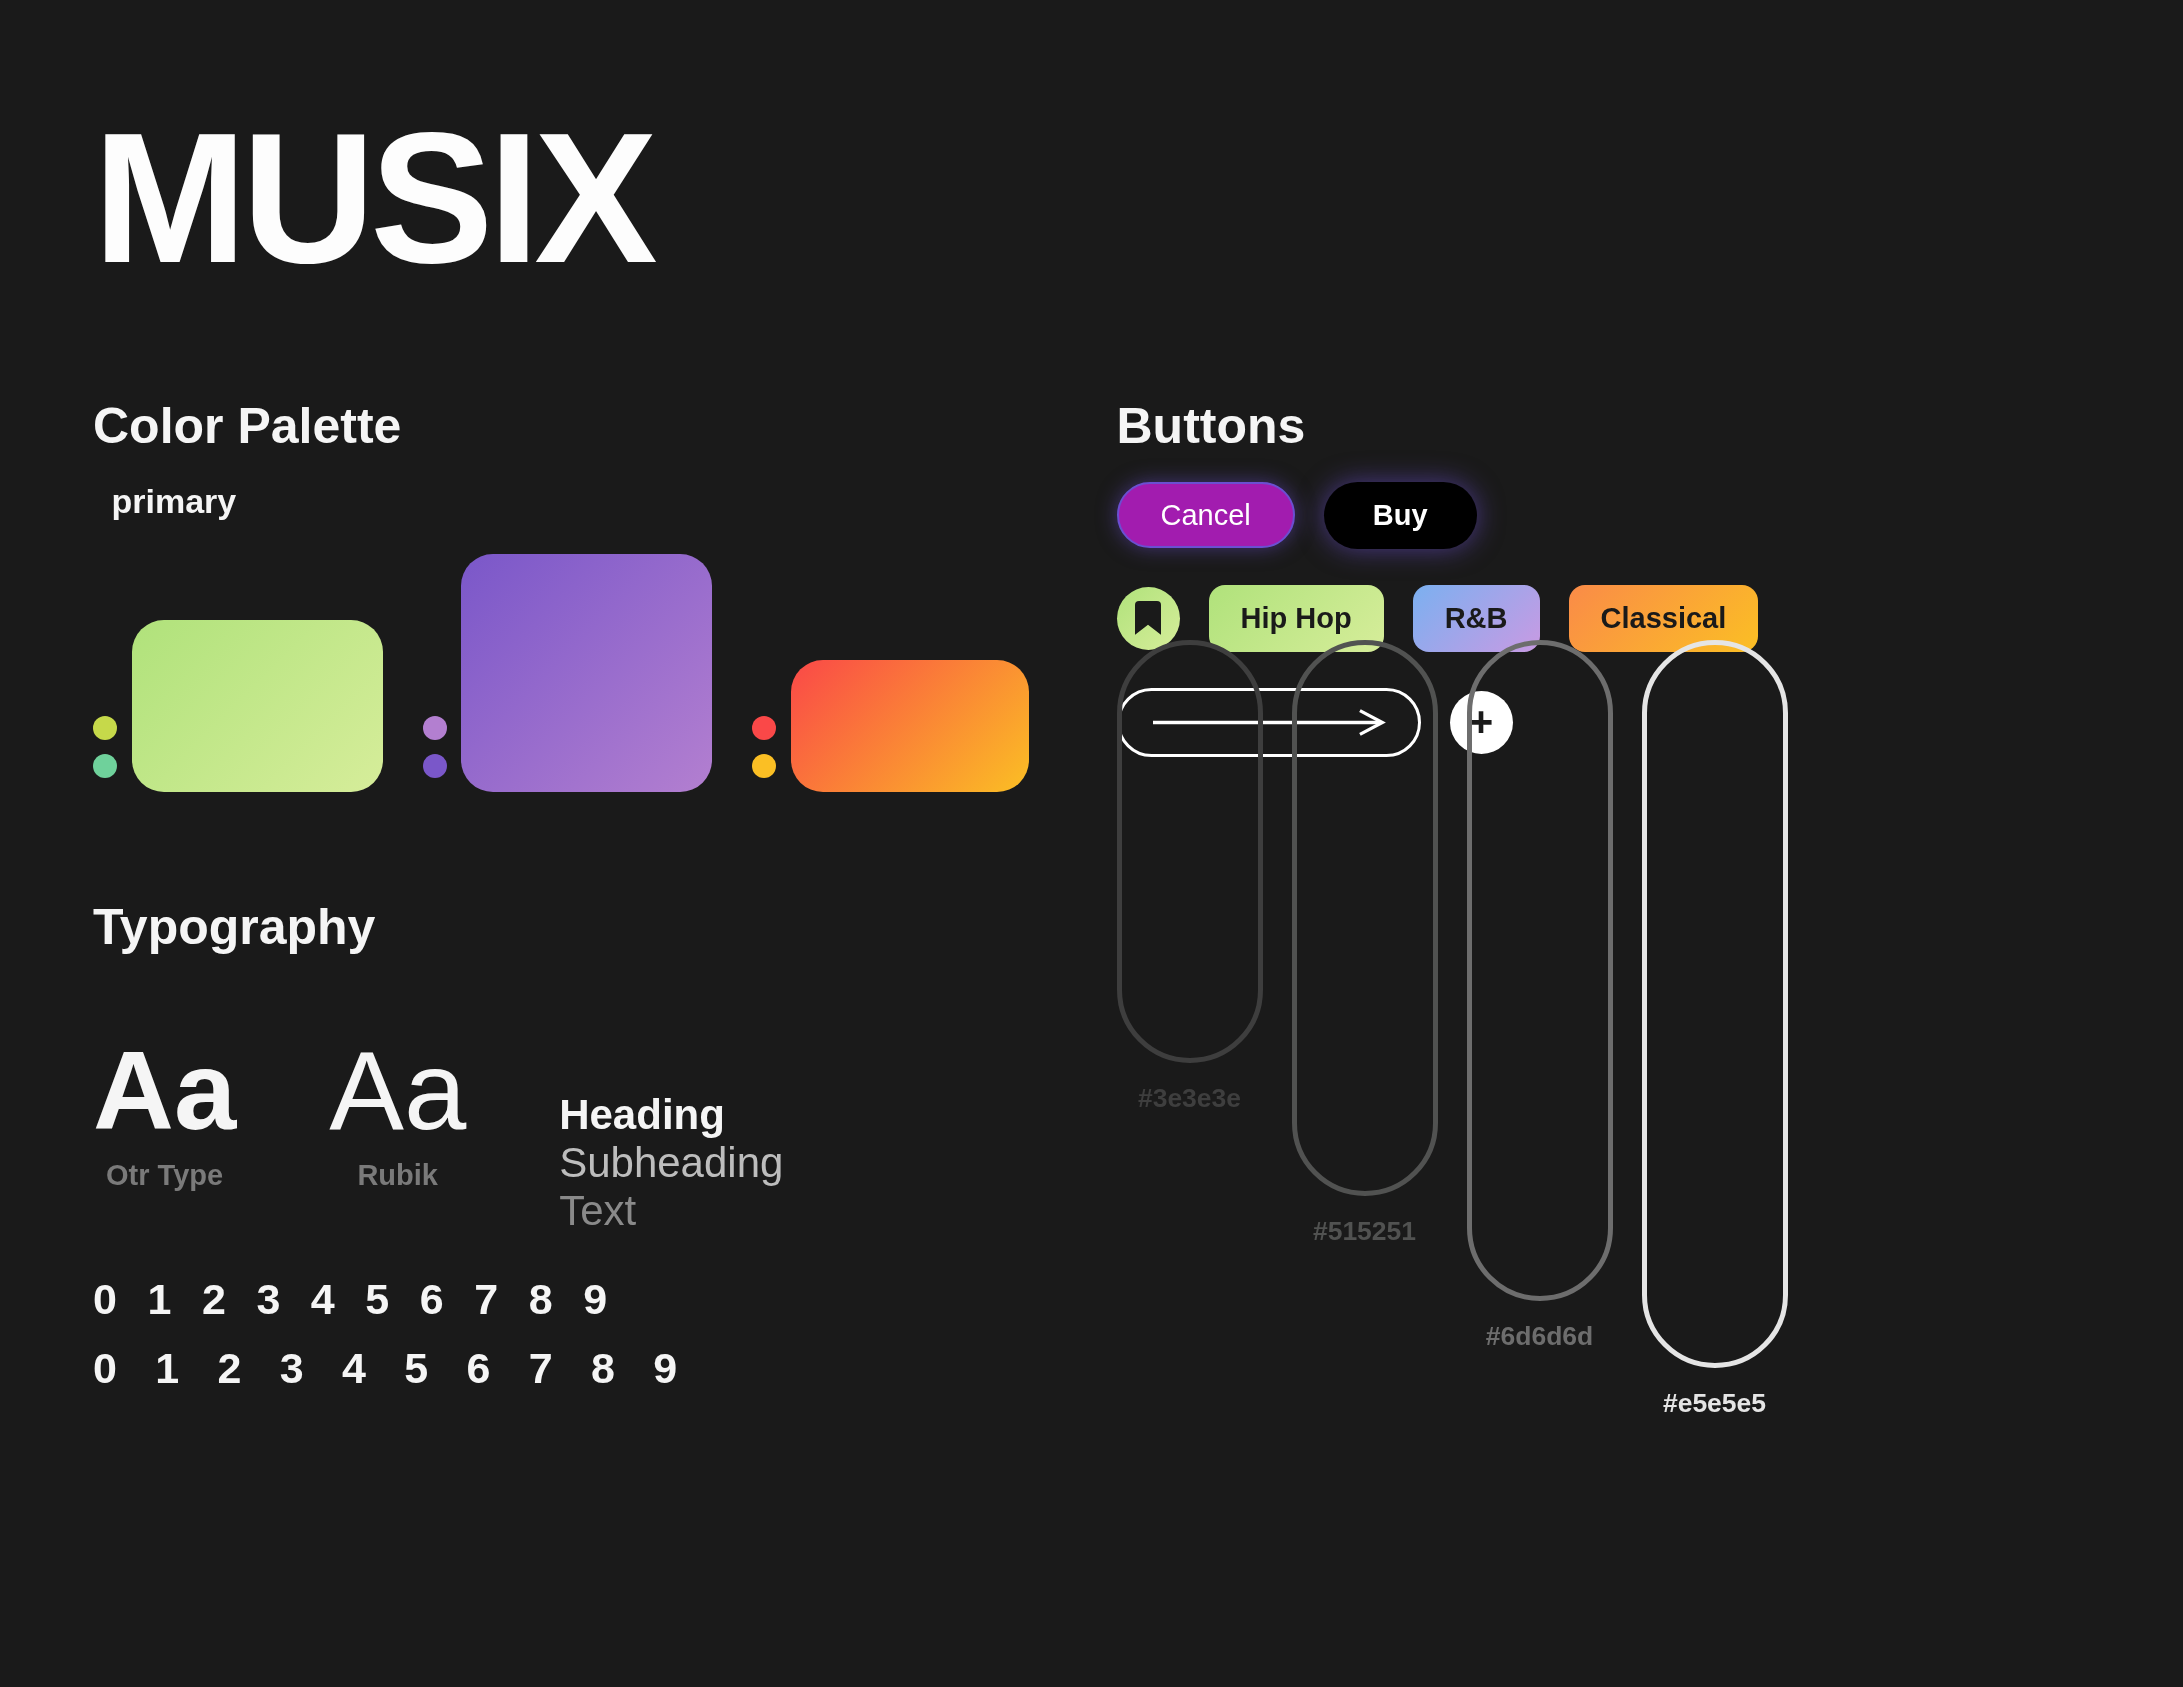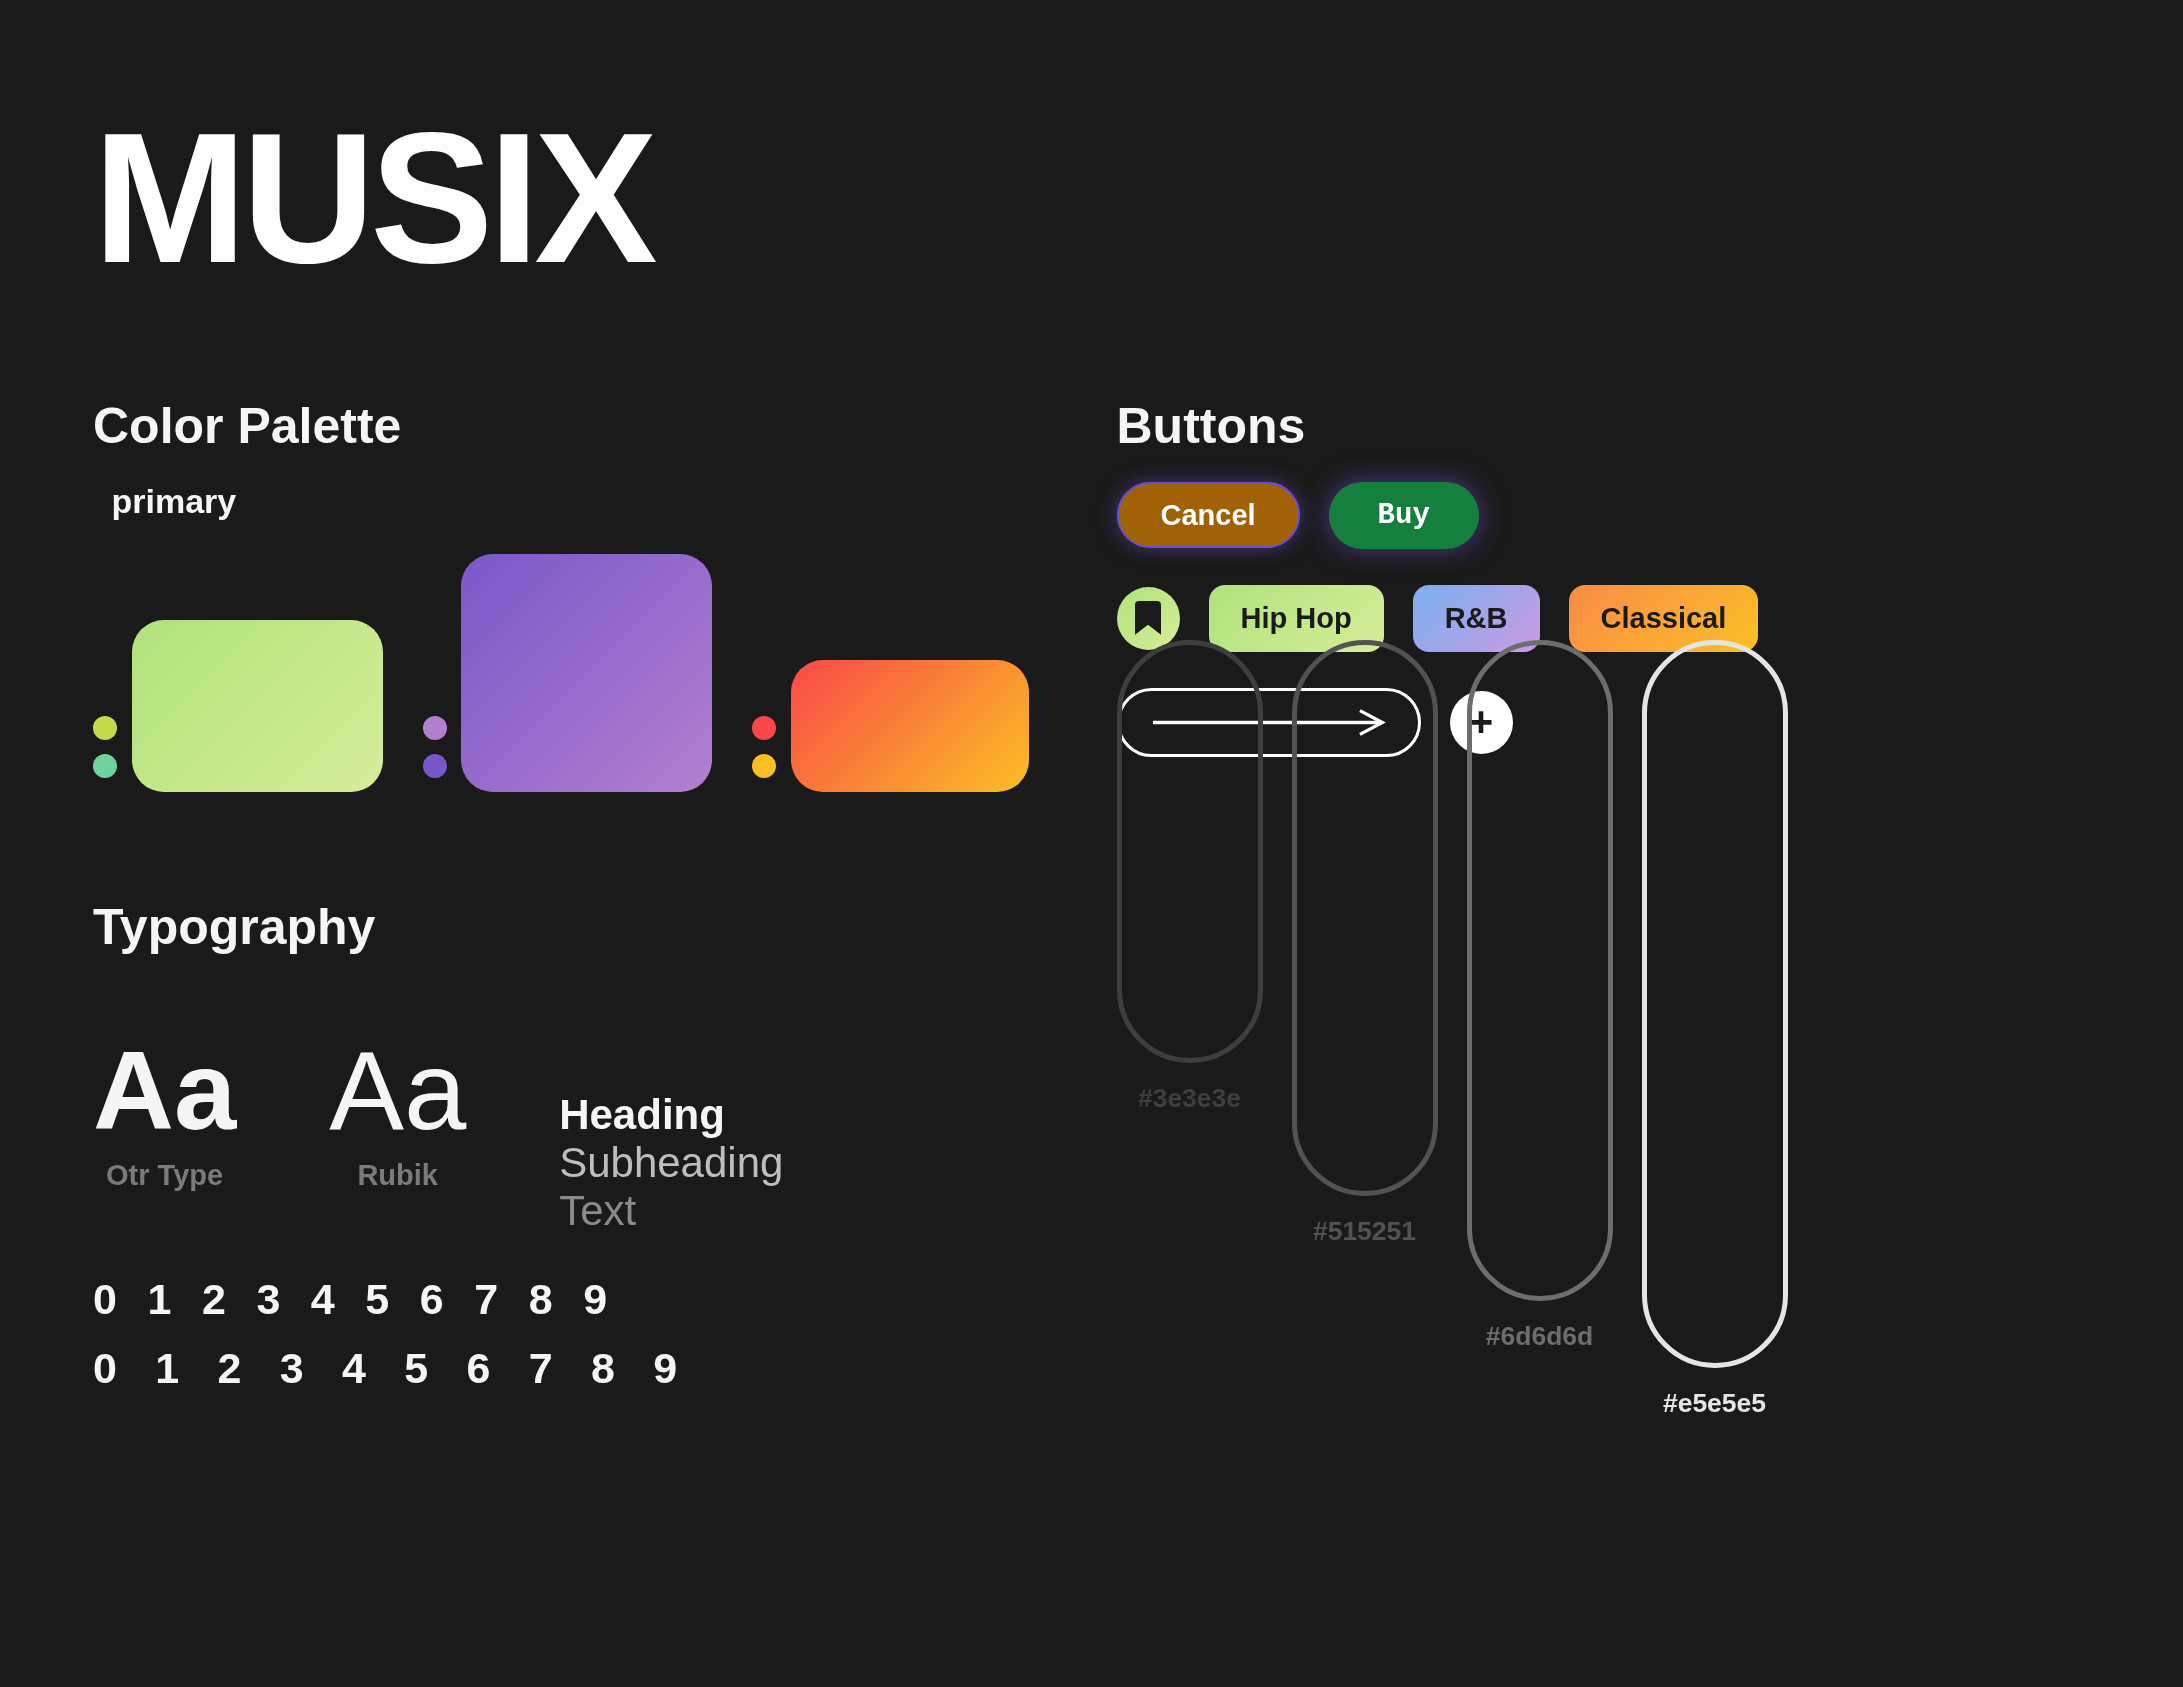--- a/index.html
+++ b/index.html
@@ -89,37 +89,36 @@
     margin-top: 40px;
     font-weight: 600;
   }
   .numerals.second { margin-top: 20px; font-weight: 700; letter-spacing: 13.2px; }
 
   
   .btn-row { display: flex; gap: 29px; margin-bottom: 36px; align-items: center; flex-wrap: wrap; }
 
   .btn-outline {
     border: 2.6px solid #6b4fd1;
-    background: #a16207;
+    background: #a21caf;
     color: #fff;
     padding: 14.6px 42px;
     border-radius: 40px;
     font-size: 29px;
-    font-weight: 700;
+    font-weight: 400;
     box-shadow: 0 0 20px rgba(107,79,209,0.5);
   }
   .btn-fill {
-    background: #15803d;
+    background: #000000;
     color: #fff;
     padding: 17px 49px;
     border-radius: 40px;
     font-size: 29px;
     font-weight: 700;
     box-shadow: 0 0 26.5px rgba(107,79,209,0.6);
-    font-family: Liberation Mono, monospace;
   }
   .icon-btn {
     width: 63px; height: 63px;
     border-radius: 50%;
     background: linear-gradient(135deg, #b0e27b, #d6ed9a);
     display: flex; align-items: center; justify-content: center;
   }
   .bookmark-icon {
     width: 26.5px; height: 34px;
     background: #1a1a1a;

